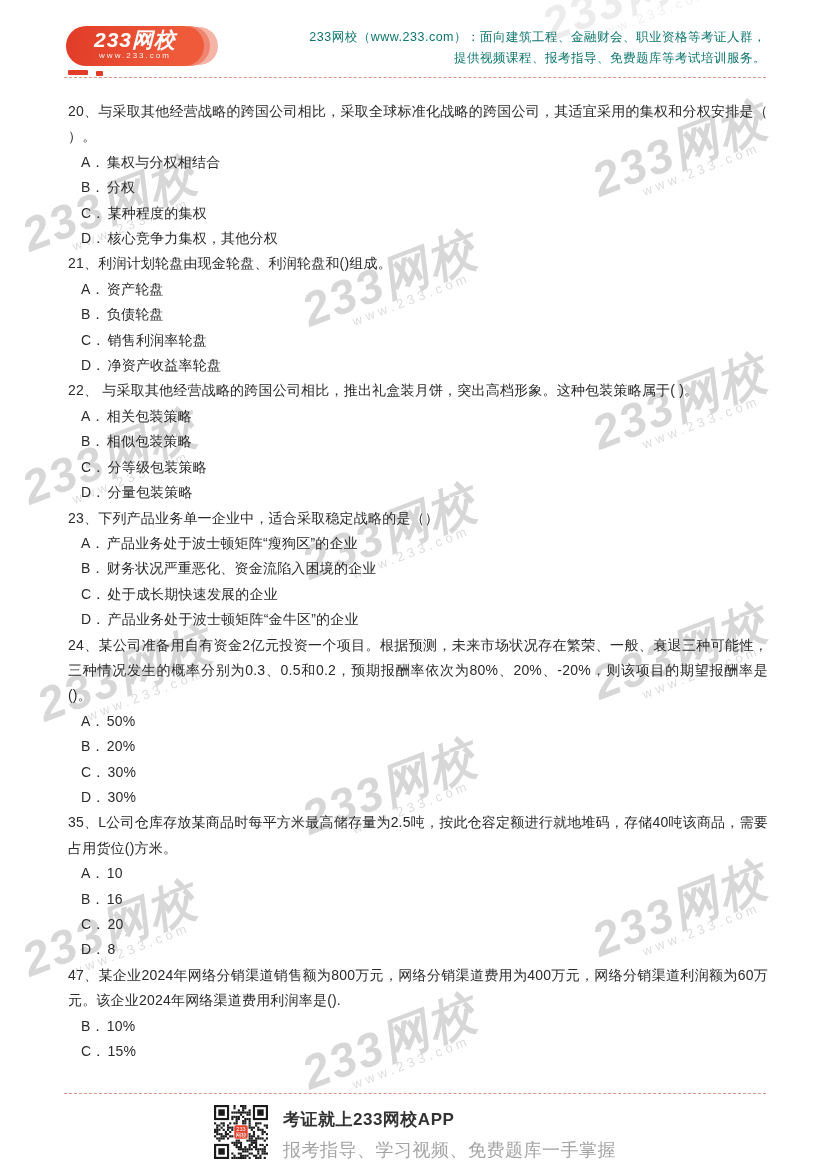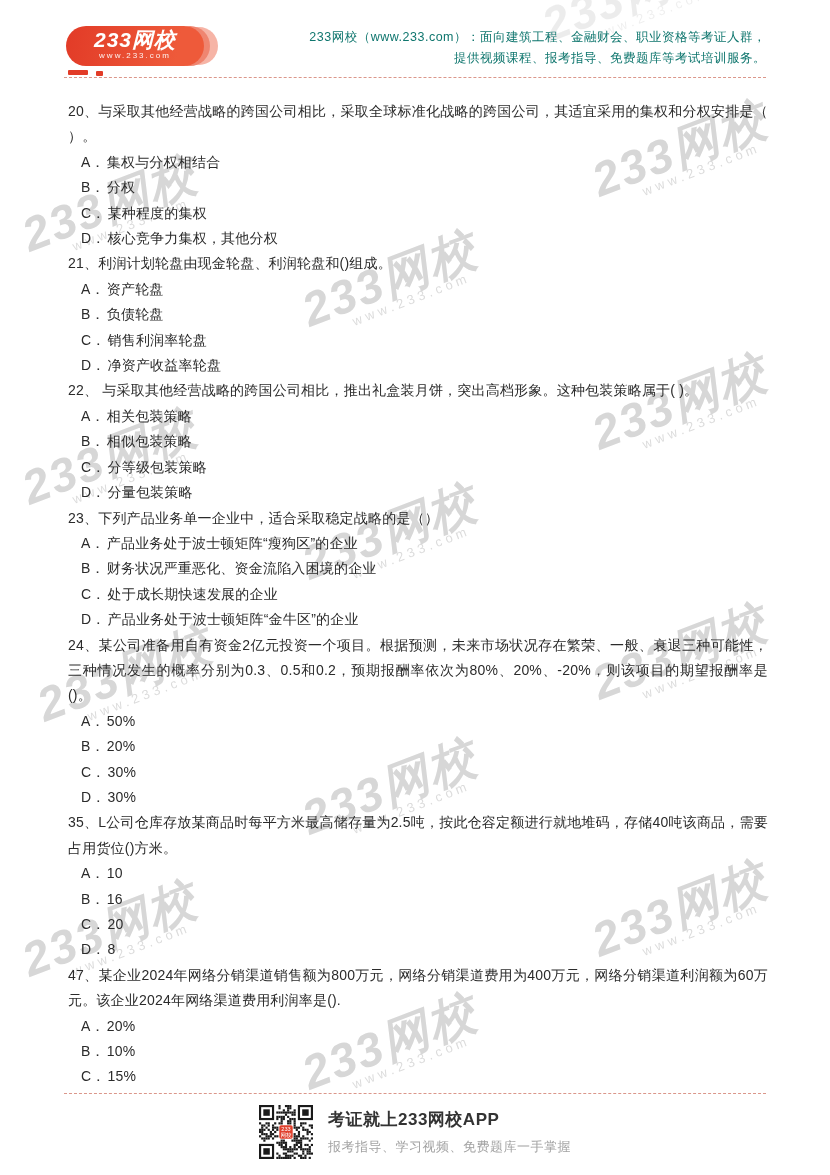--- a/index.html
+++ b/index.html
@@ -56,21 +56,21 @@
   .main{position:relative;z-index:2;padding:21px 62px 0 68px;}
   .q-text,.option{margin:0;font-size:14px;line-height:25.4px;letter-spacing:.2px;}
   .q-text{text-align:justify;}
   .option{padding-left:13px;}
   .opt-label{margin-right:2px;}
   
   .footer-wrap{position:absolute;left:0;right:0;top:1093px;z-index:2;}
   .footer-content{display:flex;justify-content:center;align-items:flex-start;gap:15px;padding-top:11px;}
   .qr{width:54px;height:54px;display:block;}
   .app-title{font-size:17px;font-weight:700;color:#333333;letter-spacing:.5px;margin-top:3px;}
-  .app-sub{font-size:13px;color:#a3a3a3;letter-spacing:.5px;margin-top:7px;}
+  .app-sub{font-size:18px;color:#a3a3a3;letter-spacing:.5px;margin-top:7px;}
 </style>
 </head>
 <body>
 
 <div class="page">
 
   <div id="wm-layer">
       <div class="wm" style="left: 590px; top: 125px;">
         <div class="wm-main">233网校</div>
         <div class="wm-sub">www.233.com</div>
@@ -181,21 +181,20 @@
       </div>
       <div>
         <p class="q-text"><span>35、</span><span>L公司仓库存放某商品时每平方米最高储存量为2.5吨，按此仓容定额进行就地堆码，存储40吨该商品，需要占用货位()方米。</span></p>
         <p class="option"><span class="opt-label">A．</span><span>10</span></p>
         <p class="option"><span class="opt-label">B．</span><span>16</span></p>
         <p class="option"><span class="opt-label">C．</span><span>20</span></p>
         <p class="option"><span class="opt-label">D．</span><span>8</span></p>
       </div>
       <div>
         <p class="q-text"><span>47、</span><span>某企业2024年网络分销渠道销售额为800万元，网络分销渠道费用为400万元，网络分销渠道利润额为60万元。该企业2024年网络渠道费用利润率是().</span></p>
-        <p class="option"><span class="opt-label">A．</span><span>20%</span></p>
         <p class="option"><span class="opt-label">B．</span><span>10%</span></p>
         <p class="option"><span class="opt-label">C．</span><span>15%</span></p>
       </div>
     </div>
 
   <div class="footer-wrap">
     <div class="divider"></div>
     <div class="footer-content">
       <svg id="qr" class="qr" viewBox="0 0 25 25">
           <rect x="0" y="0" width="25" height="25" fill="#ffffff"></rect>

